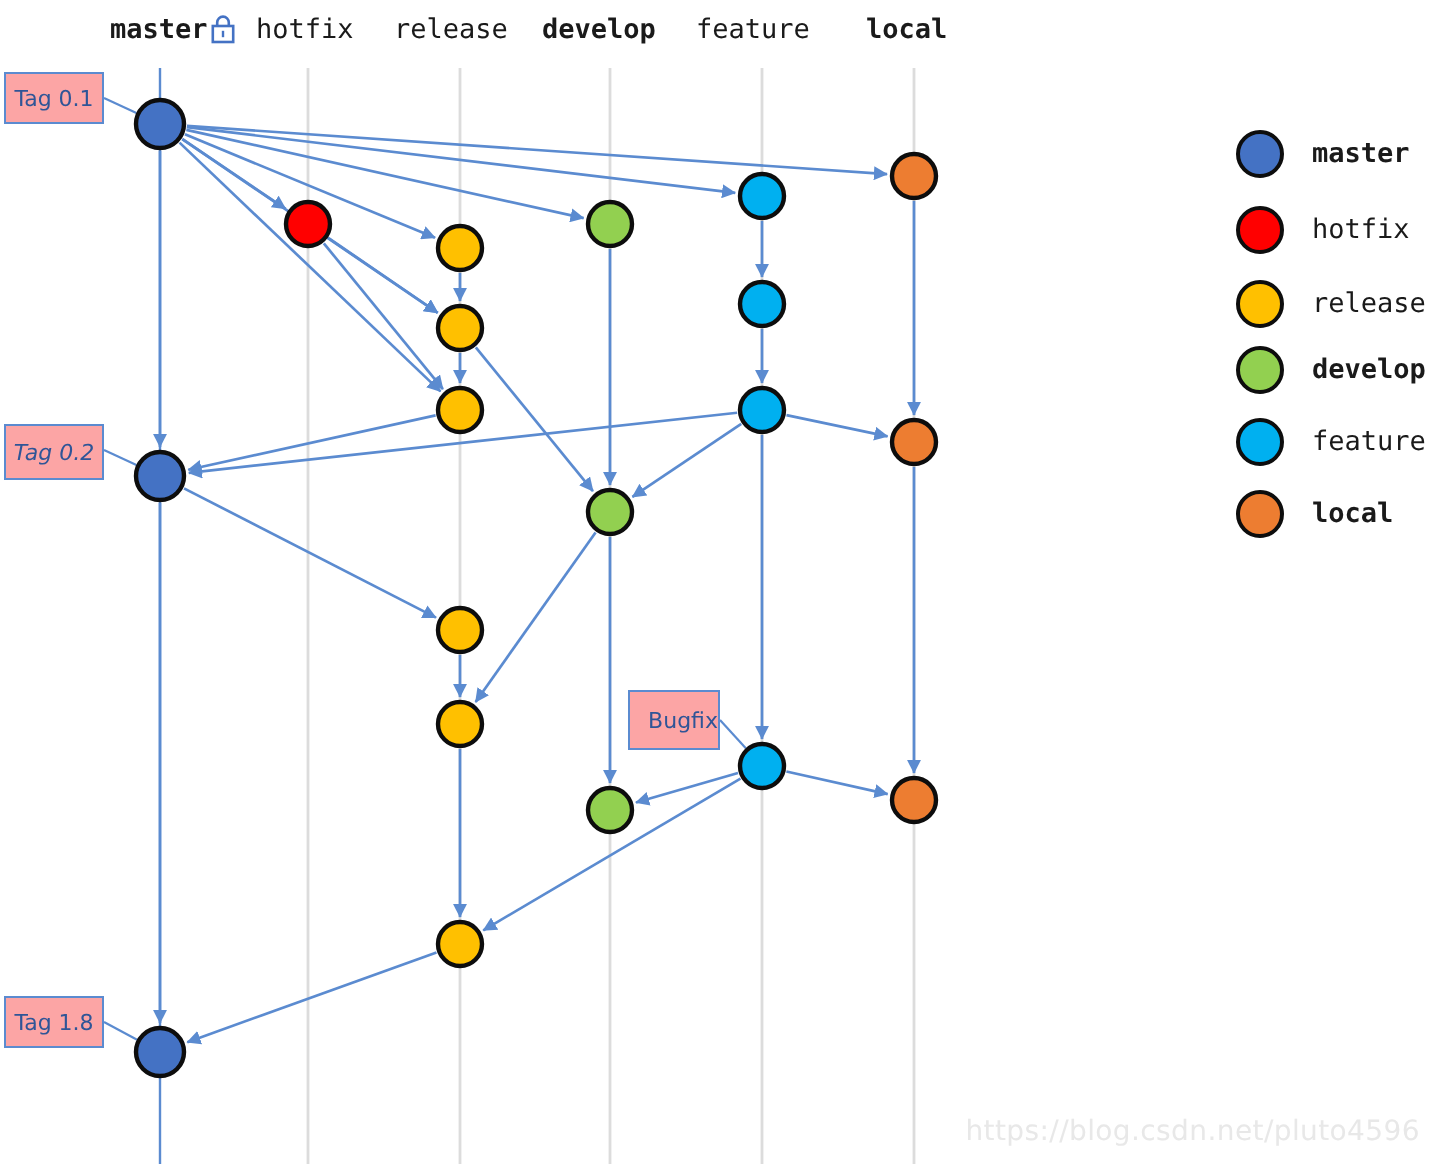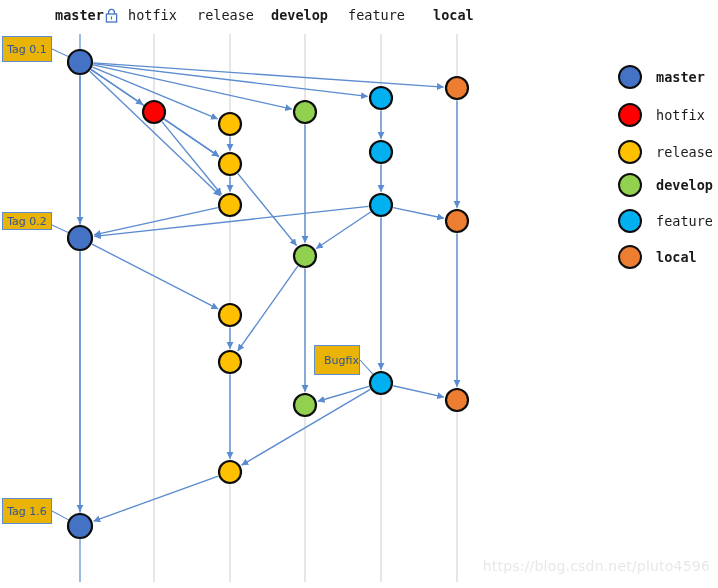--- a/index.html
+++ b/index.html
@@ -20,21 +20,21 @@
     width:24px;height:24px;border-radius:50%;
     border:2.2px solid #0d0d0d;box-sizing:border-box;
   }
   .legend-label{
     margin-left:14px;font-size:13.5px;color:#1a1a1a;white-space:nowrap;
     font-family:"DejaVu Sans Mono","Liberation Mono",monospace;
   }
   .legend-label.bold{font-weight:bold;}
   .tag-box{
     position:absolute;box-sizing:border-box;
-    border:1px solid #5B8BD0;background:#eab308;
+    border:1px solid #5B8BD0;background:#fca5a5;
     color:#2F5597;font-size:11px;
     display:flex;align-items:center;justify-content:center;
     font-family:"DejaVu Sans","Liberation Sans",sans-serif;
   }
   .watermark{
     position:absolute;right:8px;bottom:14px;
     color:#e8e8e8;font-size:14px;letter-spacing:.2px;
     font-family:"DejaVu Sans","Liberation Sans",sans-serif;
     user-select:none;
   }
@@ -131,25 +131,25 @@
       <circle cx="457" cy="88" r="11" fill="#ED7D31" stroke="#0d0d0d" stroke-width="2.2"></circle>
       <circle cx="457" cy="221" r="11" fill="#ED7D31" stroke="#0d0d0d" stroke-width="2.2"></circle>
       <circle cx="457" cy="400" r="11" fill="#ED7D31" stroke="#0d0d0d" stroke-width="2.2"></circle>
     </g>
 </svg>
 
 <div id="labels">
     <div class="tag-box" style="left: 2px; top: 36px; width: 50px; height: 26px;">
       <span>Tag 0.1</span>
     </div>
-    <div class="tag-box" style="left: 2px; top: 212px; width: 50px; height: 18px;">
+    <div class="tag-box" style="left: 2px; top: 212px; width: 50px; height: 28px; font-style: italic;">
       <span>Tag 0.2</span>
     </div>
     <div class="tag-box" style="left: 2px; top: 498px; width: 50px; height: 26px;">
-      <span>Tag 1.6</span>
+      <span>Tag 1.8</span>
     </div>
     <div class="tag-box" style="left: 314px; top: 345px; width: 46px; height: 30px; justify-content: flex-end;">
       <span>Bugfix</span>
     </div>
   </div>
 
 <div id="legend">
     <div class="legend-row" style="left: 618px; top: 65px;">
       <span class="legend-dot" style="background: rgb(68, 114, 196);"></span>
       <span class="legend-label bold">master</span>

